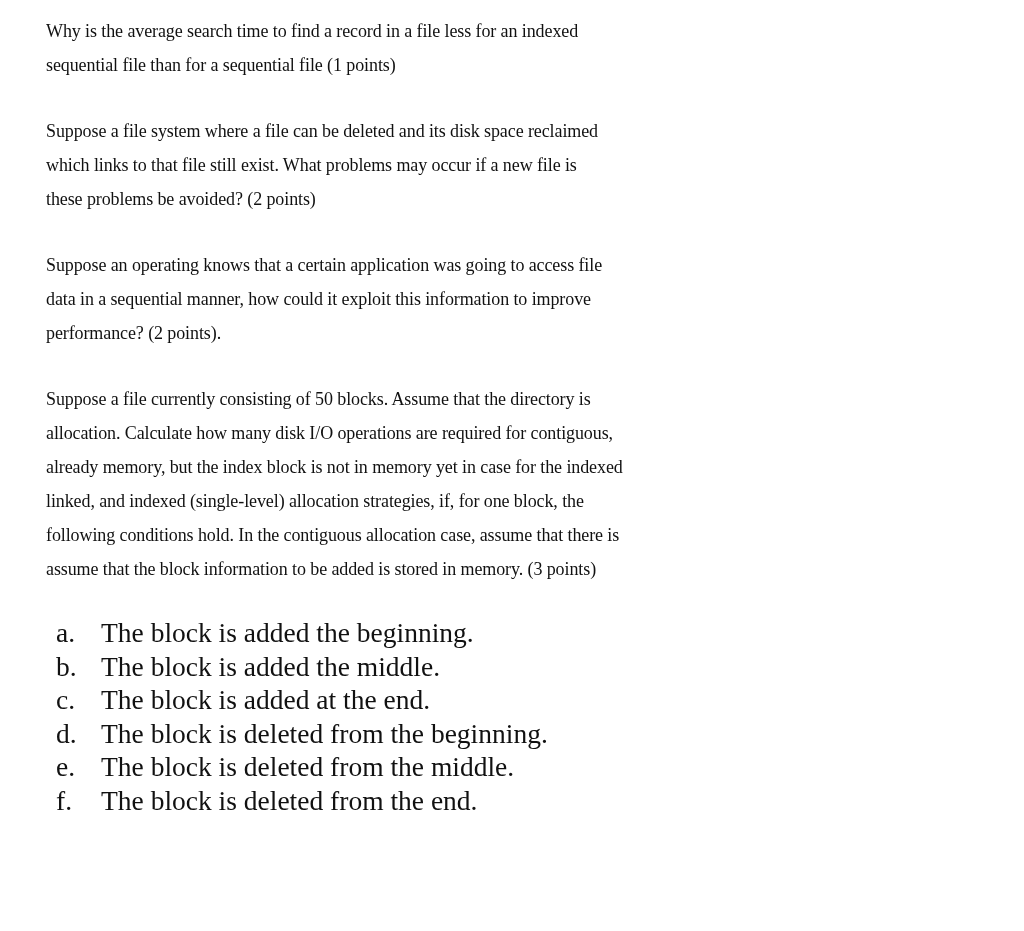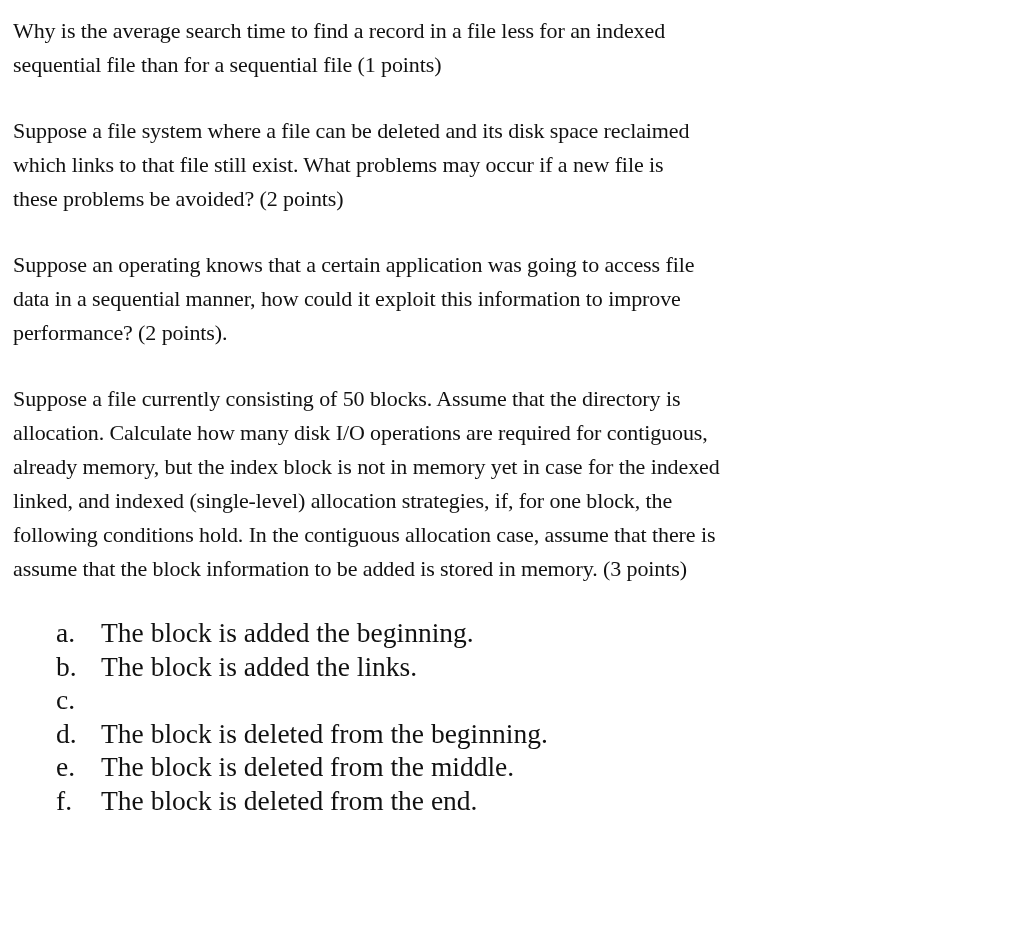--- a/index.html
+++ b/index.html
@@ -19,24 +19,25 @@
       position: absolute;
       left: 13px;
       top: 14px;
       width: 1000px;
     }
     .para {
       margin: 0;
     }
     .line {
       display: block;
-      font-size: 22px;
+      font-size: 18px;
       line-height: 34px;
       white-space: nowrap;
       letter-spacing: -0.1px;
+      margin-left: 33px;
     }
     .gap {
       height: 32px;
     }
     .options {
       margin: 0;
       padding: 0;
       list-style: none;
       margin-top: 10px;
     }
@@ -95,24 +96,25 @@
 
   <div class="gap" style="height:20px"></div>
 
   <ol class="options">
     <li class="option">
       <span class="option-marker">a.</span>
       <span class="option-text">The block is added the beginning.</span>
     </li>
     <li class="option">
       <span class="option-marker">b.</span>
-      <span class="option-text">The block is added the links.</span>
+      <span class="option-text">The block is added the middle.</span>
     </li>
     <li class="option">
       <span class="option-marker">c.</span>
+      <span class="option-text">The block is added at the end.</span>
     </li>
     <li class="option">
       <span class="option-marker">d.</span>
       <span class="option-text">The block is deleted from the beginning.</span>
     </li>
     <li class="option">
       <span class="option-marker">e.</span>
       <span class="option-text">The block is deleted from the middle.</span>
     </li>
     <li class="option">

